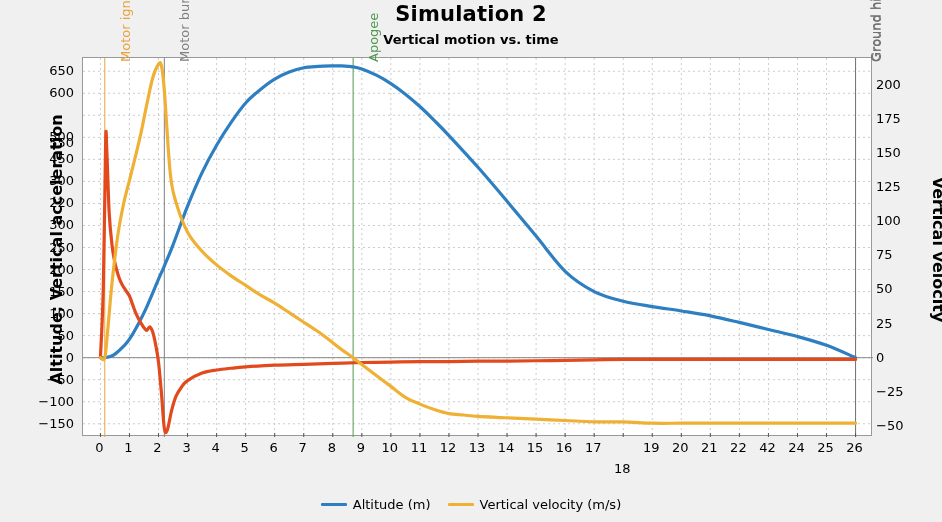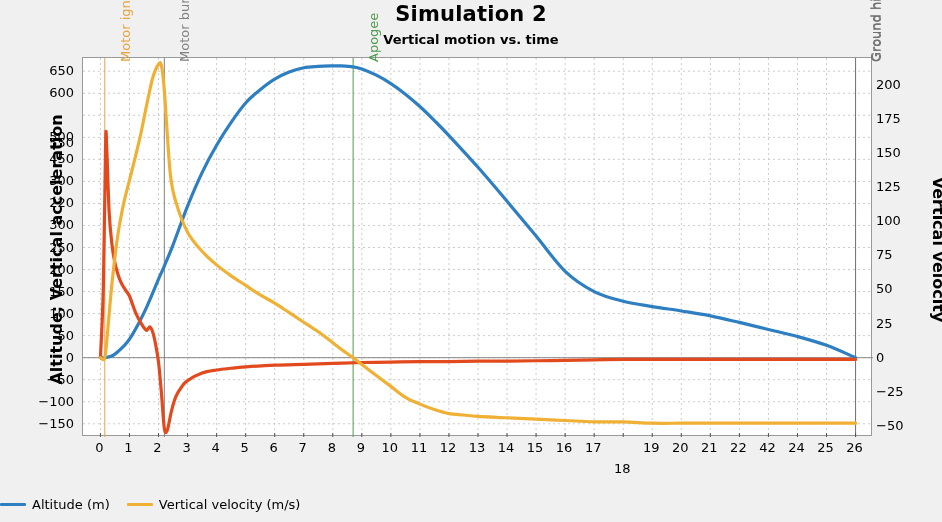--- a/index.html
+++ b/index.html
@@ -63,21 +63,21 @@
 
   
   .evt{
     position:absolute;font-size:13px;white-space:nowrap;
     transform-origin:left top;transform:rotate(-90deg);
   }
 
   
   #legend{
     position:absolute;left:0;top:498px;width:942px;
-    display:flex;justify-content:flex-start;align-items:center;gap:17px;
+    display:flex;justify-content:center;align-items:center;gap:17px;
     font-size:13px;
   }
   .leg-item{display:flex;align-items:center;gap:6px;}
   .leg-line{display:block;width:26px;height:3px;border-radius:1px;}
   .leg-txt{line-height:1;}
 </style>
 </head>
 <body>
 
 <div id="root">

